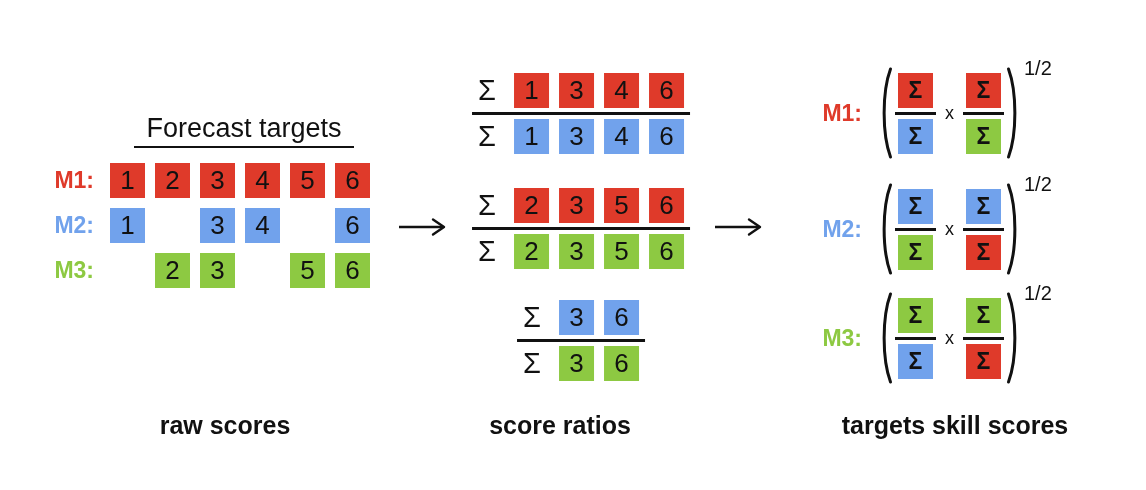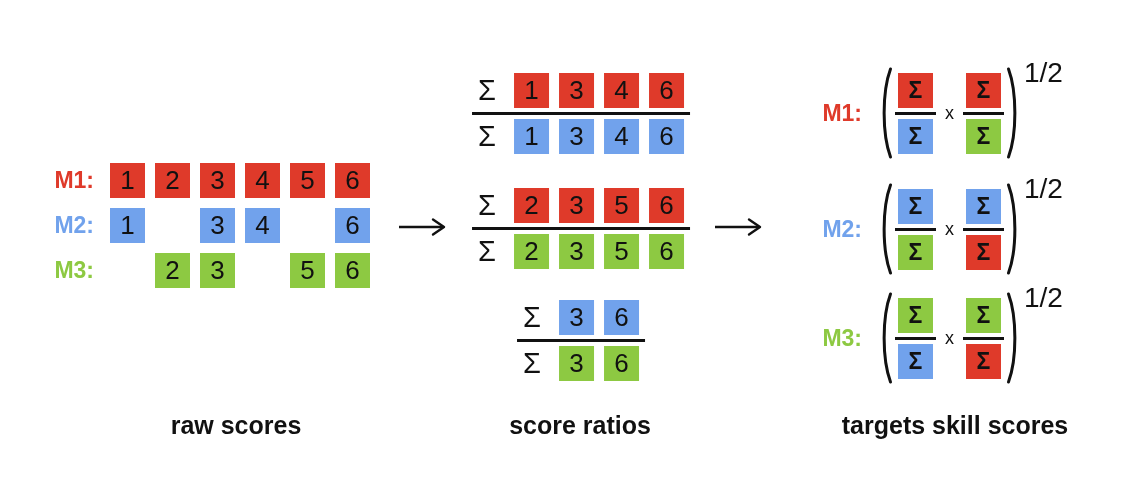--- a/index.html
+++ b/index.html
@@ -34,32 +34,33 @@
   .formula { position:absolute; left:806px; height:80px; display:flex; align-items:center; }
   .f-label { width:56px; text-align:right; font-weight:700; font-size:23px; margin-right:16px; }
   .paren { display:block; }
   .term { display:flex; flex-direction:column; align-items:center; width:41px; margin:0 2px; }
   .sbox {
     width:35px; height:35px; display:flex; align-items:center; justify-content:center;
     font-size:23px; font-weight:700; color:#111;
   }
   .tbar { width:41px; height:3px; background:#111; margin:4px 0; }
   .times { font-size:18px; margin:0 7px; color:#111; }
-  .exp { font-size:28px; align-self:flex-start; margin:-16px 0 0 3px; white-space:nowrap; color:#111; }
+  .exp { font-size:20px; align-self:flex-start; margin:-16px 0 0 3px; white-space:nowrap; color:#111; }
   
   .caption {
     position:absolute; top:411px; transform:translateX(-50%);
     font-weight:700; font-size:25px; white-space:nowrap; color:#111;
   }
 </style>
 </head>
 <body>
 
 <div class="canvas">
 
+  <div class="fc-title">Forecast targets</div>
   <div id="stage1-rows">
       <div class="model-row" style="top: 163px;">
         <span class="m-label" style="color: rgb(223, 58, 42);">M1:</span>
         <div class="cells">
           <div class="cell" style="background: rgb(223, 58, 42);">1</div>
           <div class="cell" style="background: rgb(223, 58, 42);">2</div>
           <div class="cell" style="background: rgb(223, 58, 42);">3</div>
           <div class="cell" style="background: rgb(223, 58, 42);">4</div>
           <div class="cell" style="background: rgb(223, 58, 42);">5</div>
           <div class="cell" style="background: rgb(223, 58, 42);">6</div>
@@ -81,21 +82,21 @@
         <div class="cells">
           <div class="cell"></div>
           <div class="cell" style="background: rgb(141, 201, 66);">2</div>
           <div class="cell" style="background: rgb(141, 201, 66);">3</div>
           <div class="cell"></div>
           <div class="cell" style="background: rgb(141, 201, 66);">5</div>
           <div class="cell" style="background: rgb(141, 201, 66);">6</div>
         </div>
       </div>
     </div>
-  <div class="caption" style="left:236px;">raw scores</div>
+  <div class="caption" style="left:225px;">raw scores</div>
 
   <svg class="arrow" style="left:398px; top:217px;" width="52" height="20" viewBox="0 0 52 20">
     <line x1="1" y1="10" x2="45" y2="10" stroke="#111" stroke-width="2.4"></line>
     <path d="M35,2.5 L46,10 L35,17.5" fill="none" stroke="#111" stroke-width="2.4" stroke-linecap="round" stroke-linejoin="round"></path>
   </svg>
 
   <div id="stage2-ratios">
       <div class="ratio" style="top: 73px;">
         <div class="ratio-row">
           <span class="sigma">Σ</span>
@@ -149,21 +150,21 @@
         <div class="rbar"></div>
         <div class="ratio-row">
           <span class="sigma">Σ</span>
           <div class="cells">
             <div class="cell" style="background: rgb(141, 201, 66);">3</div>
             <div class="cell" style="background: rgb(141, 201, 66);">6</div>
           </div>
         </div>
       </div>
     </div>
-  <div class="caption" style="left:580px;">score ratios</div>
+  <div class="caption" style="left:560px;">score ratios</div>
 
   <svg class="arrow" style="left:714px; top:217px;" width="52" height="20" viewBox="0 0 52 20">
     <line x1="1" y1="10" x2="45" y2="10" stroke="#111" stroke-width="2.4"></line>
     <path d="M35,2.5 L46,10 L35,17.5" fill="none" stroke="#111" stroke-width="2.4" stroke-linecap="round" stroke-linejoin="round"></path>
   </svg>
 
   <div id="stage3-formulas">
       <div class="formula" style="top: 73px;">
         <span class="f-label" style="color: rgb(223, 58, 42);">M1:</span>
         <svg width="15" height="94" viewBox="0 0 15 94" class="paren">

